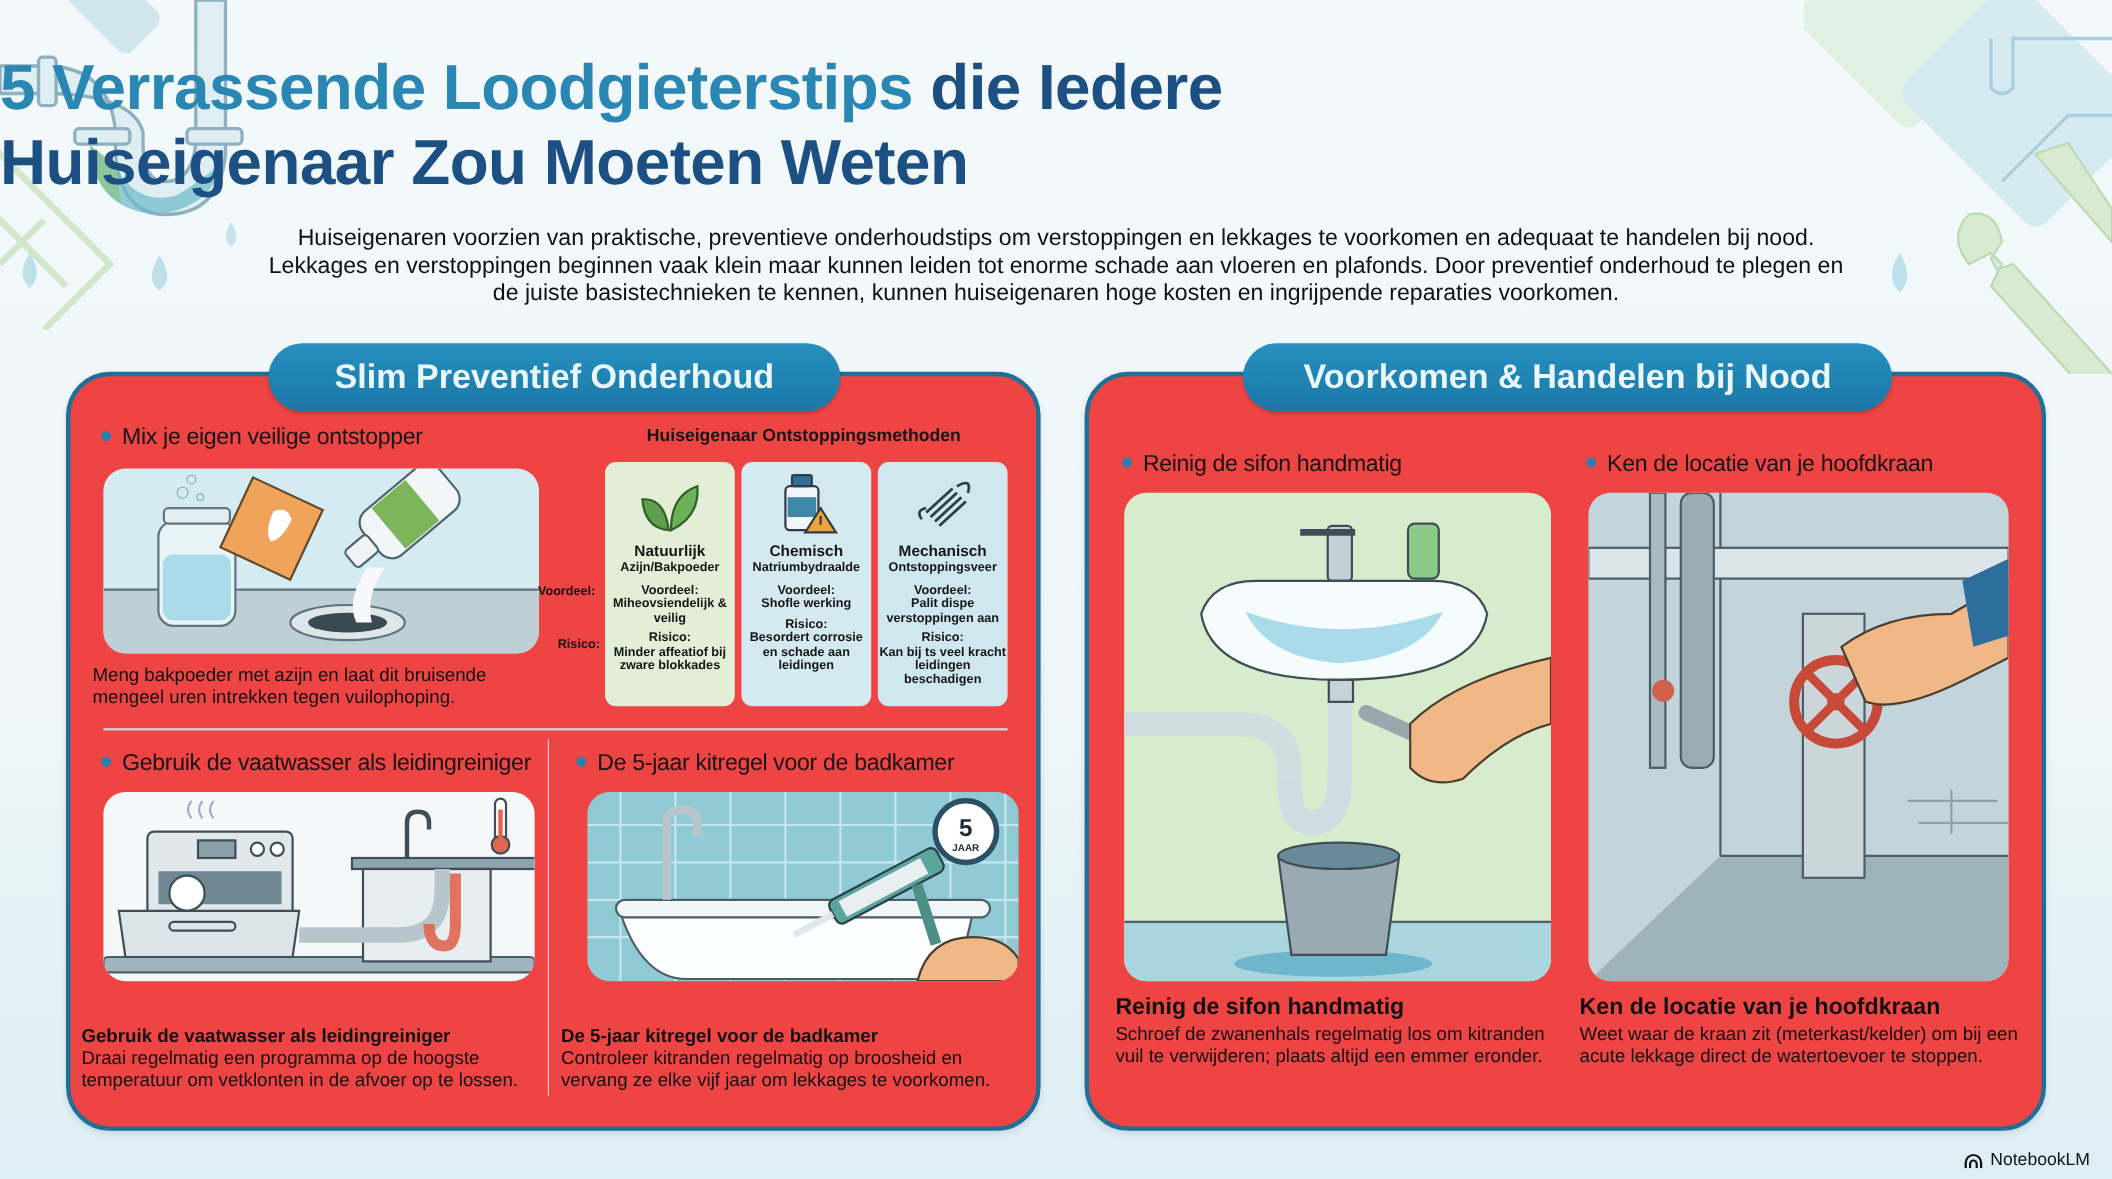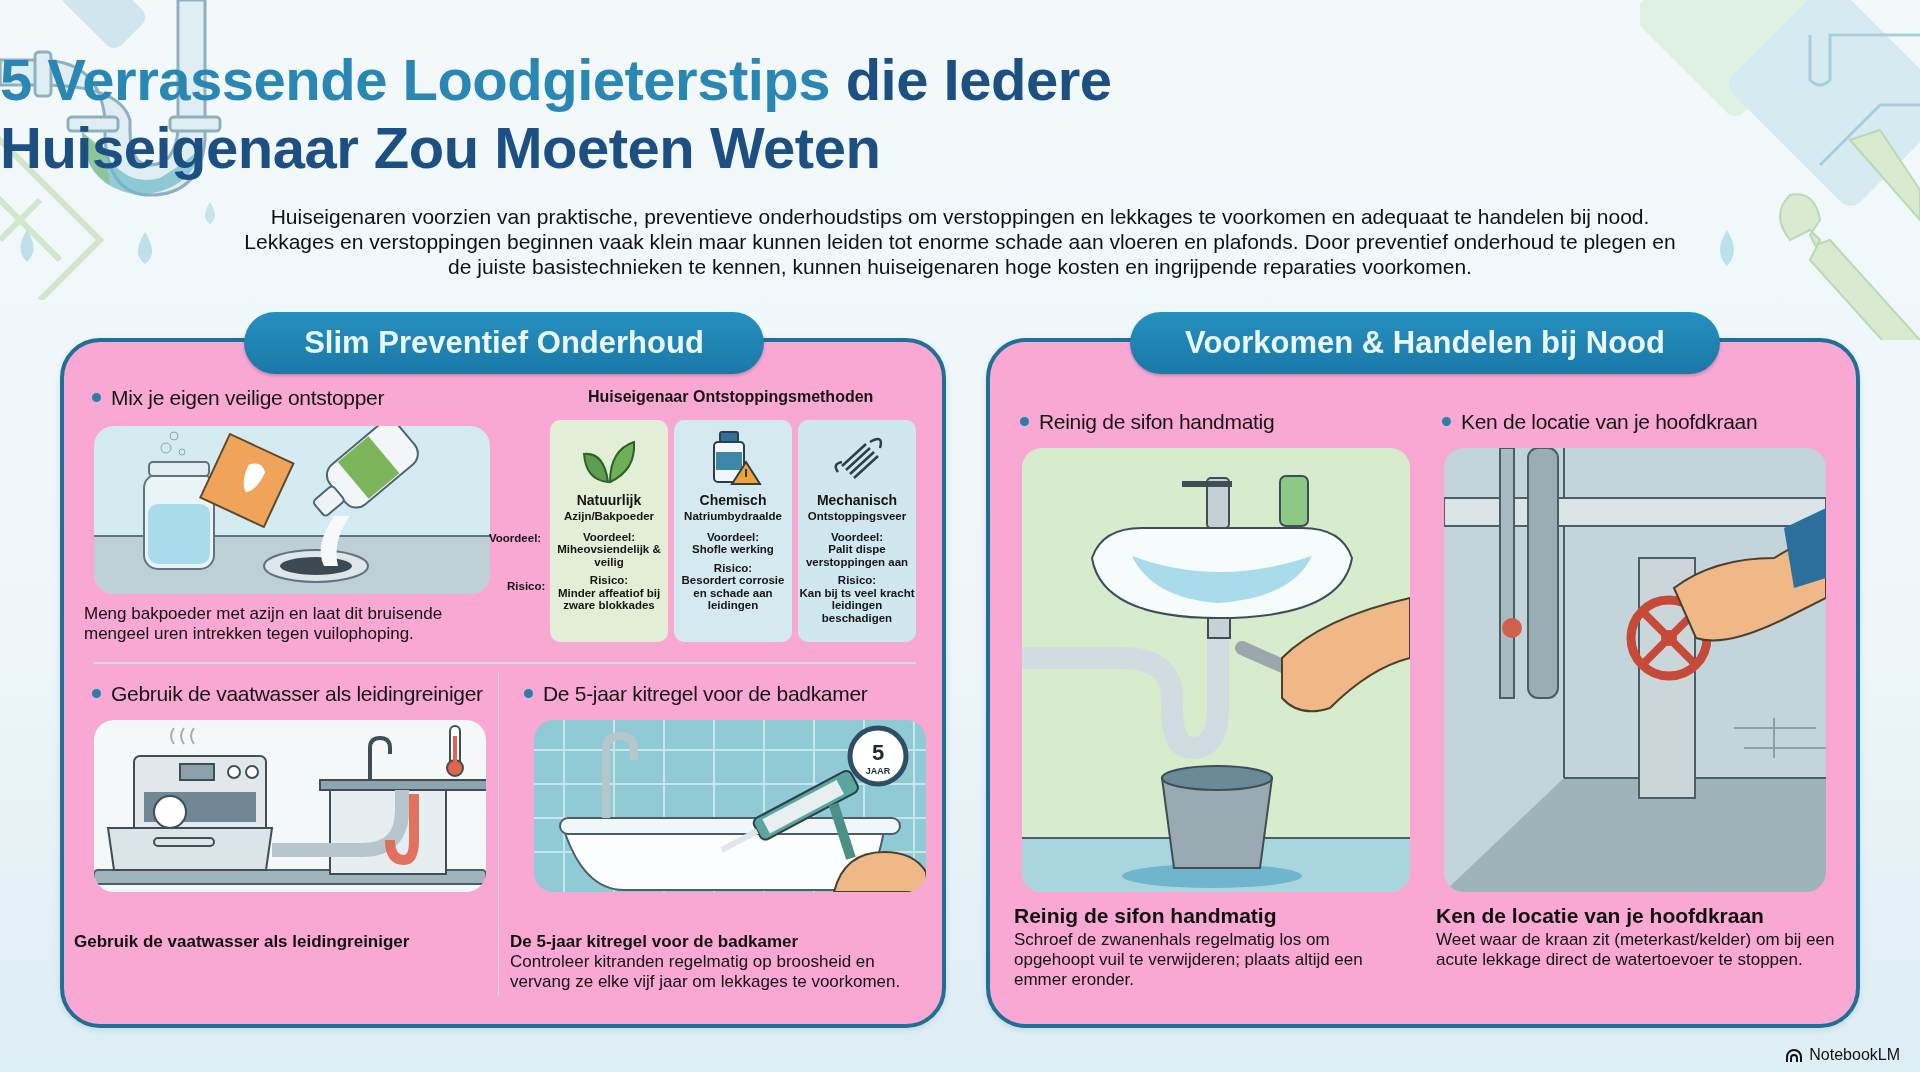--- a/index.html
+++ b/index.html
@@ -3,21 +3,21 @@
 <meta charset="utf-8">
 <style>
 *{box-sizing:border-box;margin:0;padding:0}
 html,body{width:1920px;height:1072px;overflow:hidden}
 body{font-family:"Liberation Sans",sans-serif;background:linear-gradient(180deg,#f3f9fb 0%,#eef6f9 60%,#ddeef4 100%);position:relative;color:#1a1a1a}
 .deco{position:absolute;pointer-events:none}
 .title{position:absolute;left:0;top:46px;width:1920px;font-weight:700;font-size:58px;line-height:68px;letter-spacing:-0.5px}
 .title .t1{color:#2a87b3}
 .title .t2{color:#1c4f82}
 .intro{position:absolute;left:230px;top:204px;width:1460px;text-align:center;font-size:21px;line-height:25px;color:#111}
-.panel{position:absolute;border:4px solid #1f6f96;border-radius:40px;background:#f9a8d4;box-shadow:0 2px 6px rgba(0,60,90,.12)}
+.panel{position:absolute;border:4px solid #1f6f96;border-radius:40px;background:#ef4444;box-shadow:0 2px 6px rgba(0,60,90,.12)}
 #panel-left{left:60px;top:338px;width:886px;height:690px}
 #panel-right{left:986px;top:338px;width:874px;height:690px}
 .pill{position:absolute;top:-30px;height:62px;border-radius:31px;background:linear-gradient(180deg,#2690bf,#1b78a7);color:#e9f7fc;font-weight:700;font-size:31px;line-height:62px;text-align:center;box-shadow:0 2px 3px rgba(0,0,0,.2)}
 #panel-left .pill{left:180px;width:520px}
 #panel-right .pill{left:140px;width:590px}
 .h{position:absolute;font-weight:400;font-size:21px;color:#151515;white-space:nowrap;font-family:"Liberation Sans",sans-serif;letter-spacing:-0.3px}
 .h .dot{display:inline-block;width:9px;height:9px;border-radius:50%;background:#2a7fac;margin-right:10px;vertical-align:middle;position:relative;top:-2px}
 .body-txt{position:absolute;font-size:17px;line-height:20px;color:#111}
 .cap-title{font-weight:700;display:block}
 .illus{position:absolute;border-radius:20px;overflow:hidden}
@@ -198,20 +198,21 @@
       <path d="M296 120 q0 20 14 20 q10 0 10 -20 V74" stroke="#e0644e" stroke-width="10" fill="none" opacity=".9"></path>
       <g>
         <rect x="356" y="6" width="10" height="40" rx="5" fill="#fff" stroke="#3f4e56" stroke-width="2"></rect>
         <circle cx="361" cy="48" r="8" fill="#e0644e" stroke="#3f4e56" stroke-width="2"></circle>
         <rect x="359" y="16" width="4" height="30" fill="#e0644e"></rect>
       </g>
     </svg>
   </div>
   <div class="body-txt" style="left:10px;top:590px;width:420px">
     <span class="cap-title">Gebruik de vaatwasser als leidingreiniger</span>
+    <span>Draai regelmatig een programma op de hoogste temperatuur om vetklonten in de afvoer op te lossen.</span>
   </div>
 
   <div class="h" style="left:460px;top:340px"><span class="dot"></span><span>De 5-jaar kitregel voor de badkamer</span></div>
   <div class="illus" style="left:470px;top:378px;width:392px;height:172px;background:#8fcad5">
     <svg width="392" height="172" viewBox="0 0 392 172">
       <g stroke="#c4e7ee" stroke-width="2">
         <path d="M0 30 H392 M0 64 H392 M0 98 H392 M0 132 H392"></path>
         <path d="M30 0 V172 M80 0 V172 M130 0 V172 M180 0 V172 M230 0 V172 M280 0 V172 M330 0 V172 M380 0 V172"></path>
       </g>
       <path d="M30 110 q20 60 60 60 h220 q30 0 40 -60 z" fill="#fbfdfe" stroke="#4b5d66" stroke-width="2"></path>
@@ -261,21 +262,21 @@
       </g>
       <path d="M260 210 q40 -40 128 -60 v60 q-40 10 -80 50 q-30 10 -48 -10z" fill="#f0b886" stroke="#4b3f30" stroke-width="2"></path>
       <g>
         <path d="M140 330 H250 L238 420 H152Z" fill="#9aaab2" stroke="#3f4e56" stroke-width="2"></path>
         <ellipse cx="195" cy="330" rx="55" ry="12" fill="#6a8a99" stroke="#3f4e56" stroke-width="2"></ellipse>
       </g>
     </svg>
   </div>
   <div class="body-txt" style="left:24px;top:560px;width:400px">
     <span class="cap-title" style="font-size:21px;line-height:28px">Reinig de sifon handmatig</span>
-    <span>Schroef de zwanenhals regelmatig los om opgehoopt vuil te verwijderen; plaats altijd een emmer eronder.</span>
+    <span>Schroef de zwanenhals regelmatig los om kitranden vuil te verwijderen; plaats altijd een emmer eronder.</span>
   </div>
 
   <div class="h" style="left:452px;top:68px"><span class="dot"></span><span>Ken de locatie van je hoofdkraan</span></div>
   <div class="illus" style="left:454px;top:106px;width:382px;height:444px;background:#c3d4db">
     <svg width="382" height="444" viewBox="0 0 382 444">
       <path d="M0 444 L120 330 H382 V444Z" fill="#9fb3bb"></path>
       <line x1="120" y1="0" x2="120" y2="330" stroke="#4b5d66" stroke-width="2"></line>
       <line x1="120" y1="330" x2="382" y2="330" stroke="#4b5d66" stroke-width="2"></line>
       <rect x="0" y="50" width="382" height="28" fill="#dbe5e9" stroke="#4b5d66" stroke-width="2"></rect>
       <rect x="56" y="0" width="14" height="250" fill="#a9bbc2" stroke="#4b5d66" stroke-width="2"></rect>

